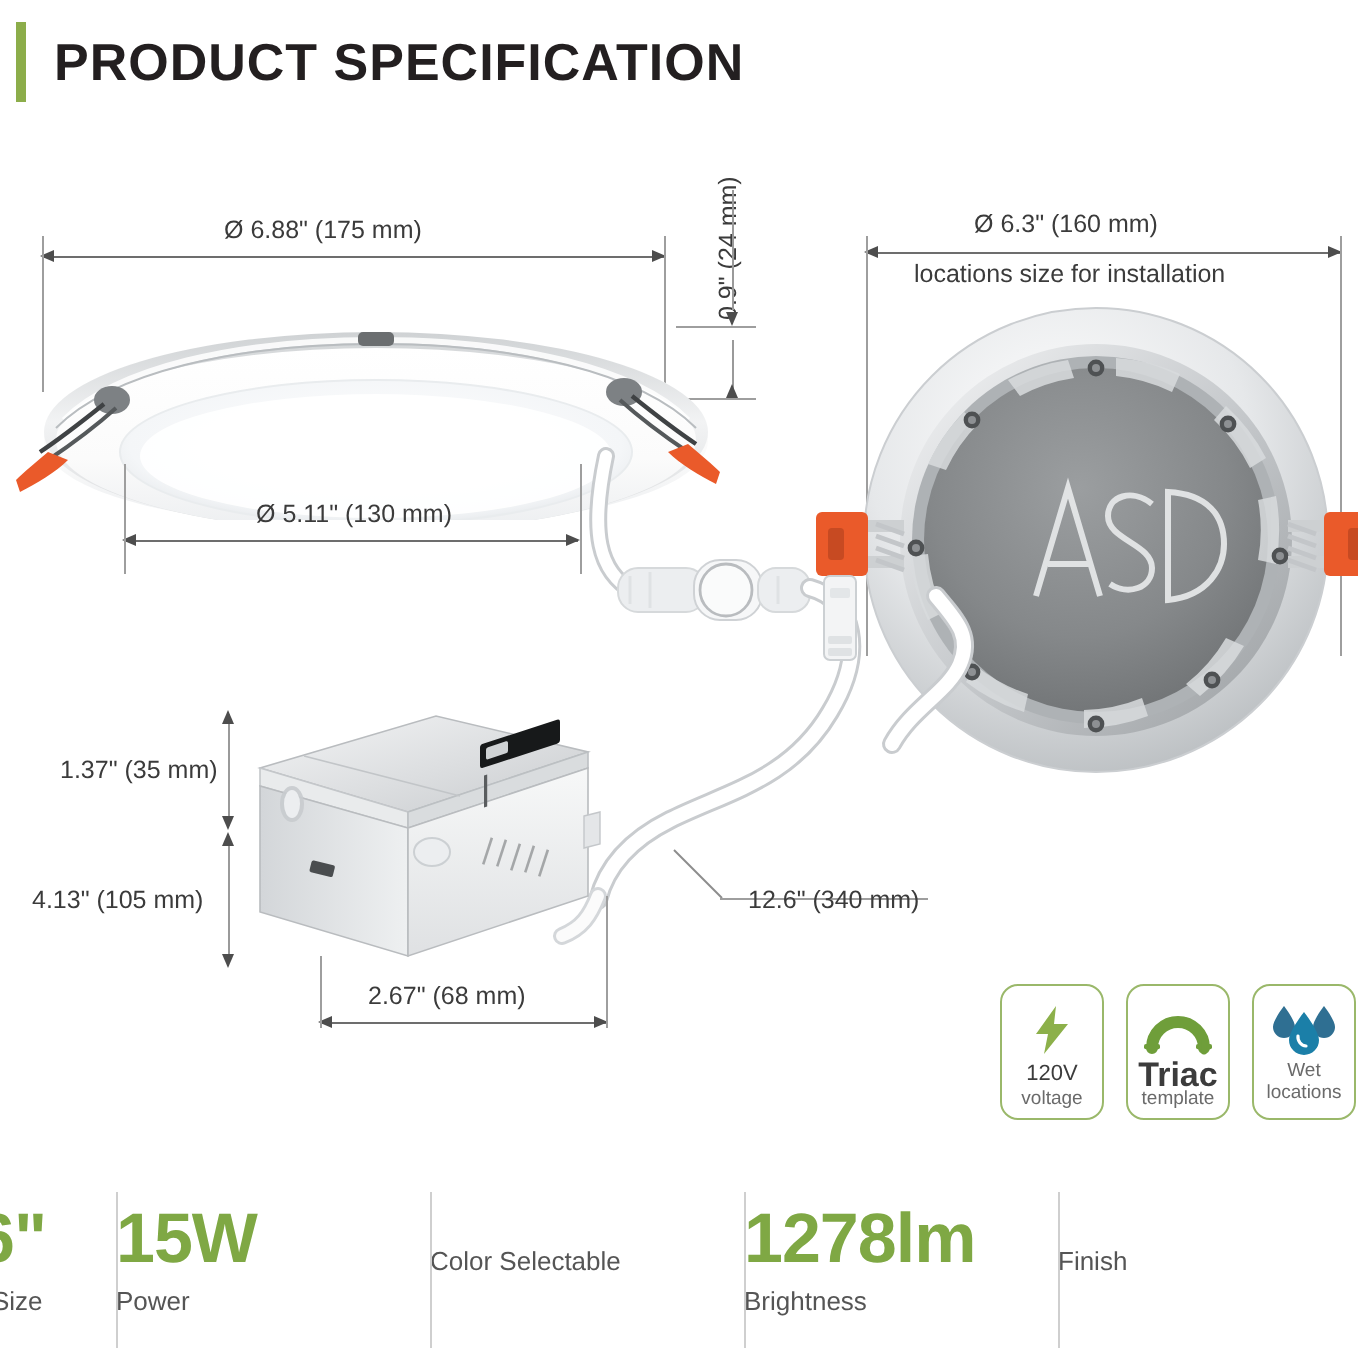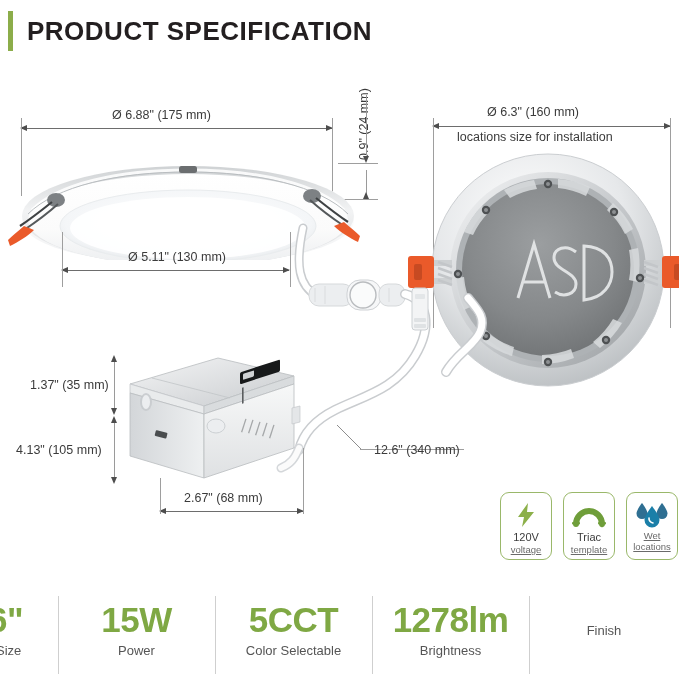--- a/index.html
+++ b/index.html
@@ -48,32 +48,32 @@
 
   
   #badges { position:absolute; left:500px; top:492px; display:flex; gap:11px;align-items:flex-end; }
   .badge {
     width:52px; height:68px; border:1.4px solid #9ab86a; border-radius:9px;
     background:#fff; display:flex; flex-direction:column; align-items:center;
     justify-content:flex-start; padding-top:7px;
   }
   .badge .glyph { height:30px; display:flex; align-items:center; justify-content:center; }
   .badge .l1 { font-size:11px; color:#3c3c3c; line-height:13px; margin-top:1px; }
-  .badge .l1.bold { font-weight:normal; font-size:11px; }
-  .badge .l2 { font-size:9.5px; color:#6a6a6a; line-height:11px;text-decoration:underline; }
+  .badge .l1.bold { font-weight:bold; font-size:17px; }
+  .badge .l2 { font-size:9.5px; color:#6a6a6a; line-height:11px; }
   .badge .l2.two { text-align:center; }
 
   
   #spec-bar {
     position:absolute; left:0; top:583px; width:679px; height:96px;
     display:flex; align-items:stretch;
   }
   .spec-cell {
     flex:1 1 0; position:relative;
-    display:flex; flex-direction:column; align-items:center; justify-content:center;
+    display:flex; flex-direction:column; justify-content:center;
   }
   .spec-cell + .spec-cell::before {
     content:""; position:absolute; left:0; top:13px; bottom:5px; width:1px; background:#cfcfcf;
   }
   .spec-val {
     font-size:35px; font-weight:bold; color:#7fa844; line-height:40px;
     letter-spacing:-.5px; white-space:nowrap;
   }
   .spec-lbl { font-size:13px; color:#555; line-height:22px; }
   #spec-cell-0 { flex: 0 0 58px; align-items:flex-start; }
@@ -415,21 +415,20 @@
   <div id="spec-bar">
     <div class="spec-cell" id="spec-cell-0">
       <div class="spec-val">6"</div>
       <div class="spec-lbl">Size</div>
     </div>
     <div class="spec-cell" id="spec-cell-1">
       <div class="spec-val">15W</div>
       <div class="spec-lbl">Power</div>
     </div>
     <div class="spec-cell" id="spec-cell-2">
-      <div class="spec-val">5CCT</div>
       <div class="spec-lbl">Color Selectable</div>
     </div>
     <div class="spec-cell" id="spec-cell-3">
       <div class="spec-val">1278lm</div>
       <div class="spec-lbl">Brightness</div>
     </div>
     <div class="spec-cell" id="spec-cell-4">
       <div class="spec-lbl">Finish</div>
     </div>
   </div>

